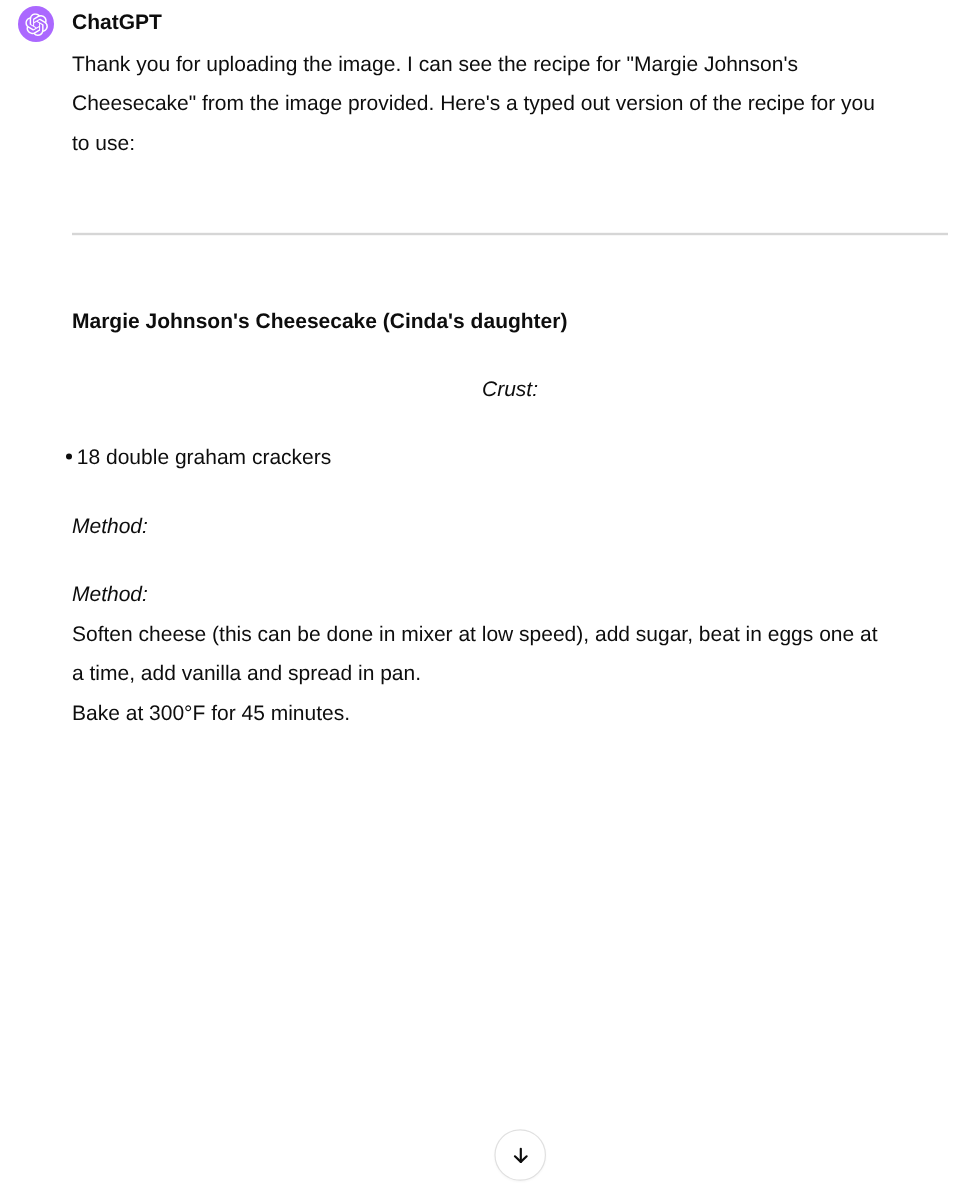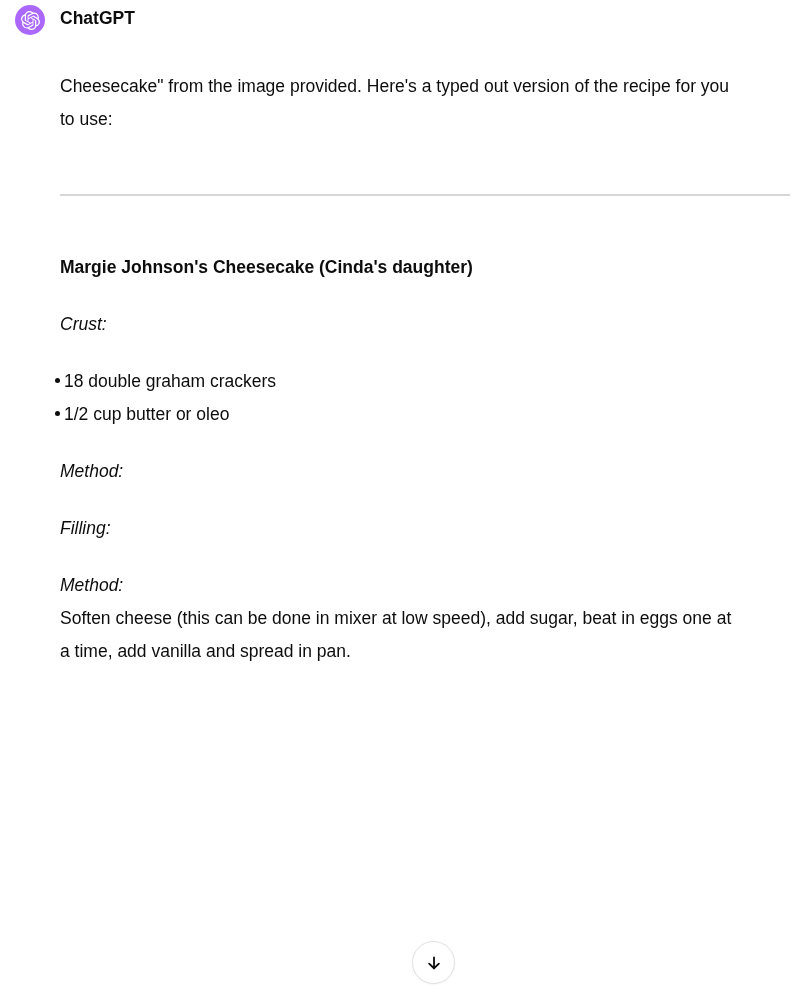--- a/index.html
+++ b/index.html
@@ -45,21 +45,21 @@
   .content { max-width: 730px; }
   .block { margin: 24px 0 0 0; }
   .intro { margin: 2px 0 0 0; }
   hr.divider {
     border: none;
     height: 1.5px;
     background: #D6D6D6;
     margin: 58px 0 55px 0;
   }
   .recipe-title { font-weight: 700; }
-  .ital { font-style: italic; }
+  .ital { font-style: italic; text-align: center; }
   ul.ingredients {
     margin: 24px 0 0 0;
     padding: 0 0 0 4px;
     list-style: none;
   }
   ul.ingredients li {
     position: relative;
     line-height: 33px;
   }
   ul.ingredients li::before {
@@ -99,41 +99,39 @@
     <div class="avatar">
       <svg width="19" height="19" viewBox="0 0 24 24" fill="#ffffff" aria-hidden="true">
         <path d="M22.2819 9.8211a5.9847 5.9847 0 0 0-.5157-4.9108 6.0462 6.0462 0 0 0-6.5098-2.9A6.0651 6.0651 0 0 0 4.9807 4.1818a5.9847 5.9847 0 0 0-3.9977 2.9 6.0462 6.0462 0 0 0 .7427 7.0966 5.98 5.98 0 0 0 .511 4.9107 6.051 6.051 0 0 0 6.5146 2.9001A5.9847 5.9847 0 0 0 13.2599 24a6.0557 6.0557 0 0 0 5.7718-4.2058 5.9894 5.9894 0 0 0 3.9977-2.9001 6.0557 6.0557 0 0 0-.7475-7.073zm-9.022 12.6081a4.4755 4.4755 0 0 1-2.8764-1.0408l.1419-.0804 4.7783-2.7582a.7948.7948 0 0 0 .3927-.6813v-6.7369l2.02 1.1686a.071.071 0 0 1 .038.052v5.5826a4.504 4.504 0 0 1-4.4945 4.4944zm-9.6607-4.1254a4.4708 4.4708 0 0 1-.5346-3.0137l.142.0852 4.783 2.7582a.7712.7712 0 0 0 .7806 0l5.8428-3.3685v2.3324a.0804.0804 0 0 1-.0332.0615L9.74 19.9502a4.4992 4.4992 0 0 1-6.1408-1.6464zM2.3408 7.8956a4.485 4.485 0 0 1 2.3655-1.9728V11.6a.7664.7664 0 0 0 .3879.6765l5.8144 3.3543-2.0201 1.1685a.0757.0757 0 0 1-.071 0l-4.8303-2.7865A4.504 4.504 0 0 1 2.3408 7.8956zm16.5963 3.8558L13.1038 8.364 15.1192 7.2a.0757.0757 0 0 1 .071 0l4.8303 2.7913a4.4944 4.4944 0 0 1-.6765 8.1042v-5.6772a.79.79 0 0 0-.407-.667zm2.0107-3.0231l-.142-.0852-4.7735-2.7818a.7759.7759 0 0 0-.7854 0L9.409 9.2297V6.8974a.0662.0662 0 0 1 .0284-.0615l4.8303-2.7866a4.4992 4.4992 0 0 1 6.6802 4.66zM8.3065 12.863l-2.02-1.1638a.0804.0804 0 0 1-.038-.0567V6.0742a4.4992 4.4992 0 0 1 7.3757-3.4537l-.142.0805L8.704 5.459a.7948.7948 0 0 0-.3927.6813zm1.0976-2.3654l2.602-1.4998 2.6069 1.4998v2.9994l-2.5974 1.4997-2.6067-1.4997z"></path>
       </svg>
     </div>
 
     <div class="content">
 
       <div class="assistant-name">ChatGPT</div>
 
-      <p class="block intro"><br><span>Cheesecake" from the image provided. Here's a typed out version of the recipe for you</span><br><span>to use:</span></p>
+      <p class="block intro"><span>Thank you for uploading the image. I can see the recipe for "Margie Johnson's</span><br><span>Cheesecake" from the image provided. Here's a typed out version of the recipe for you</span><br><span>to use:</span></p>
 
       <hr class="divider">
 
       <p class="block recipe-title">Margie Johnson's Cheesecake (Cinda's daughter)</p>
 
       <p class="block ital">Crust:</p>
 
       <ul class="ingredients">
         <li>18 double graham crackers</li>
-        <li>1/2 cup butter or oleo</li>
       </ul>
 
       <p class="block"><em class="ital">Method:</em><br></p>
 
-      <p class="block ital">Filling:</p>
 
       <ul class="ingredients">
       </ul>
 
-      <p class="block"><em class="ital">Method:</em><br><span>Soften cheese (this can be done in mixer at low speed), add sugar, beat in eggs one at</span><br><span>a time, add vanilla and spread in pan.</span><br></p>
+      <p class="block"><em class="ital">Method:</em><br><span>Soften cheese (this can be done in mixer at low speed), add sugar, beat in eggs one at</span><br><span>a time, add vanilla and spread in pan.</span><br><span>Bake at 300°F for 45 minutes.</span></p>
 
 
     </div>
   </div>
 
   <button class="scroll-btn" aria-label="Scroll to bottom">
     <svg width="18" height="18" viewBox="0 0 24 24" fill="none" stroke="#0D0D0D" stroke-width="2.4" stroke-linecap="round" stroke-linejoin="round" aria-hidden="true">
       <path d="M12 4.5v14.5"></path>
       <path d="M5.5 12.8 12 19l6.5-6.2"></path>
     </svg>

